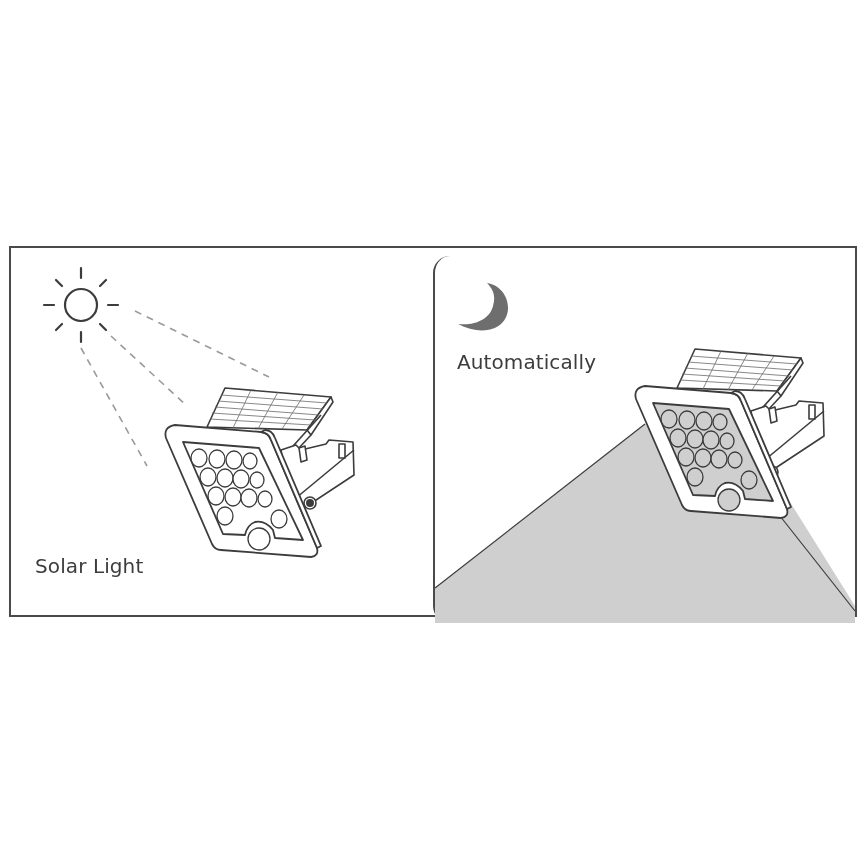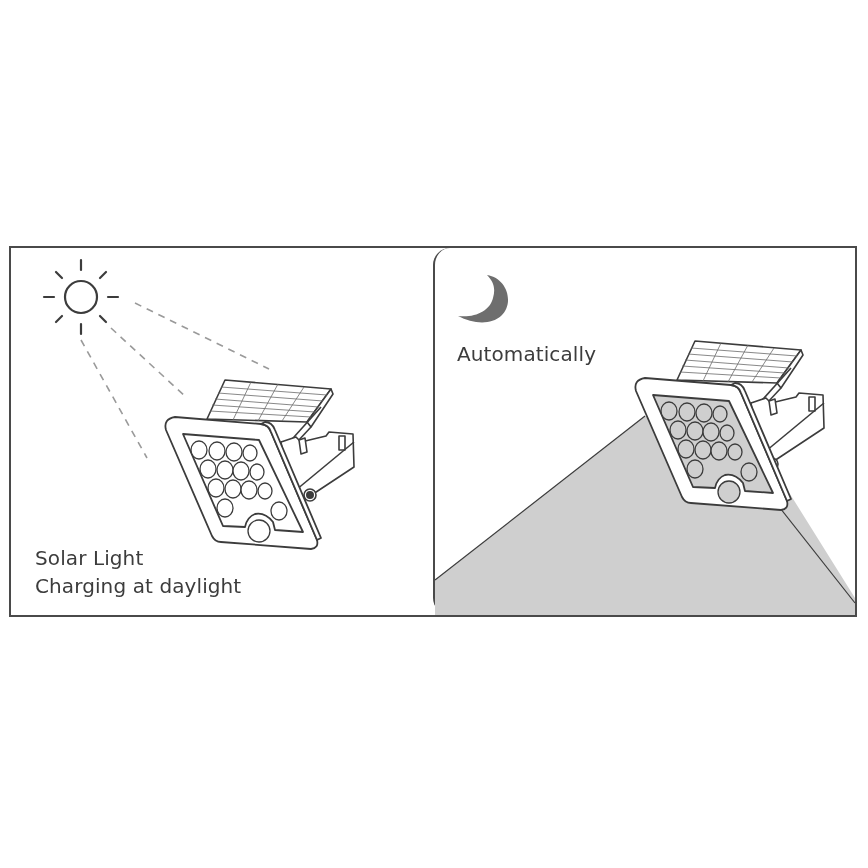--- a/index.html
+++ b/index.html
@@ -1,20 +1,20 @@
 <!DOCTYPE html>
 <html><head>
 <meta charset="utf-8">
 <style>
   html, body { margin:0; padding:0; background:#ffffff; }
   body { width:868px; height:868px; position:relative; overflow:hidden;
          font-family:"DejaVu Sans", "Liberation Sans", sans-serif; }
   .frame { position:absolute; left:9px; top:246px; width:848px; height:371px;
            border:2px solid #4a4a4a; box-sizing:border-box; }
-  .panel { position:absolute; top:0; height:100%;border-radius:17px; }
+  .panel { position:absolute; top:8px; height:100%;border-radius:17px; }
   .panel.left { left:0; width:386px; }
   .panel.right { left:422px; width:422px; border-left:2px solid #4a4a4a; }
   svg.art { position:absolute; left:0; top:0; }
   .caption { position:absolute; color:#3c3c3c; font-size:20px; line-height:28px;
              letter-spacing:0.1px; white-space:nowrap; }
   .caption div { display:block; }
 </style>
 </head>
 <body>
 
@@ -89,21 +89,20 @@
           <ellipse cx="88" cy="118" rx="8" ry="9"></ellipse>
           <ellipse cx="104" cy="119" rx="7" ry="8"></ellipse>
           <ellipse cx="64" cy="136" rx="8" ry="9"></ellipse>
           <ellipse cx="118" cy="139" rx="8" ry="9"></ellipse>
           <ellipse cx="98" cy="159" rx="11" ry="11"></ellipse>
         </g>
       </g>
     </svg>
     <div class="caption" style="left:24px; top:296px;">
       <div>Solar Light</div>
-      <div>Charging at daylight</div>
     </div>
   </div>
 
   <div class="panel right">
     <svg class="art" width="422" height="367" viewBox="0 0 422 367">
 
       <polygon points="210,250 330,367 0,367 0,332" fill="#cfcfcf" stroke="#3c3c3c" stroke-width="1.2"></polygon>
       <polygon points="0,332 210,168 345,230 420,350 420,367 0,367" fill="#cfcfcf" stroke="none"></polygon>
       <line x1="0" y1="332" x2="210" y2="168" stroke="#3c3c3c" stroke-width="1.2"></line>
       <line x1="345" y1="260" x2="420" y2="355" stroke="#3c3c3c" stroke-width="1.2"></line>

